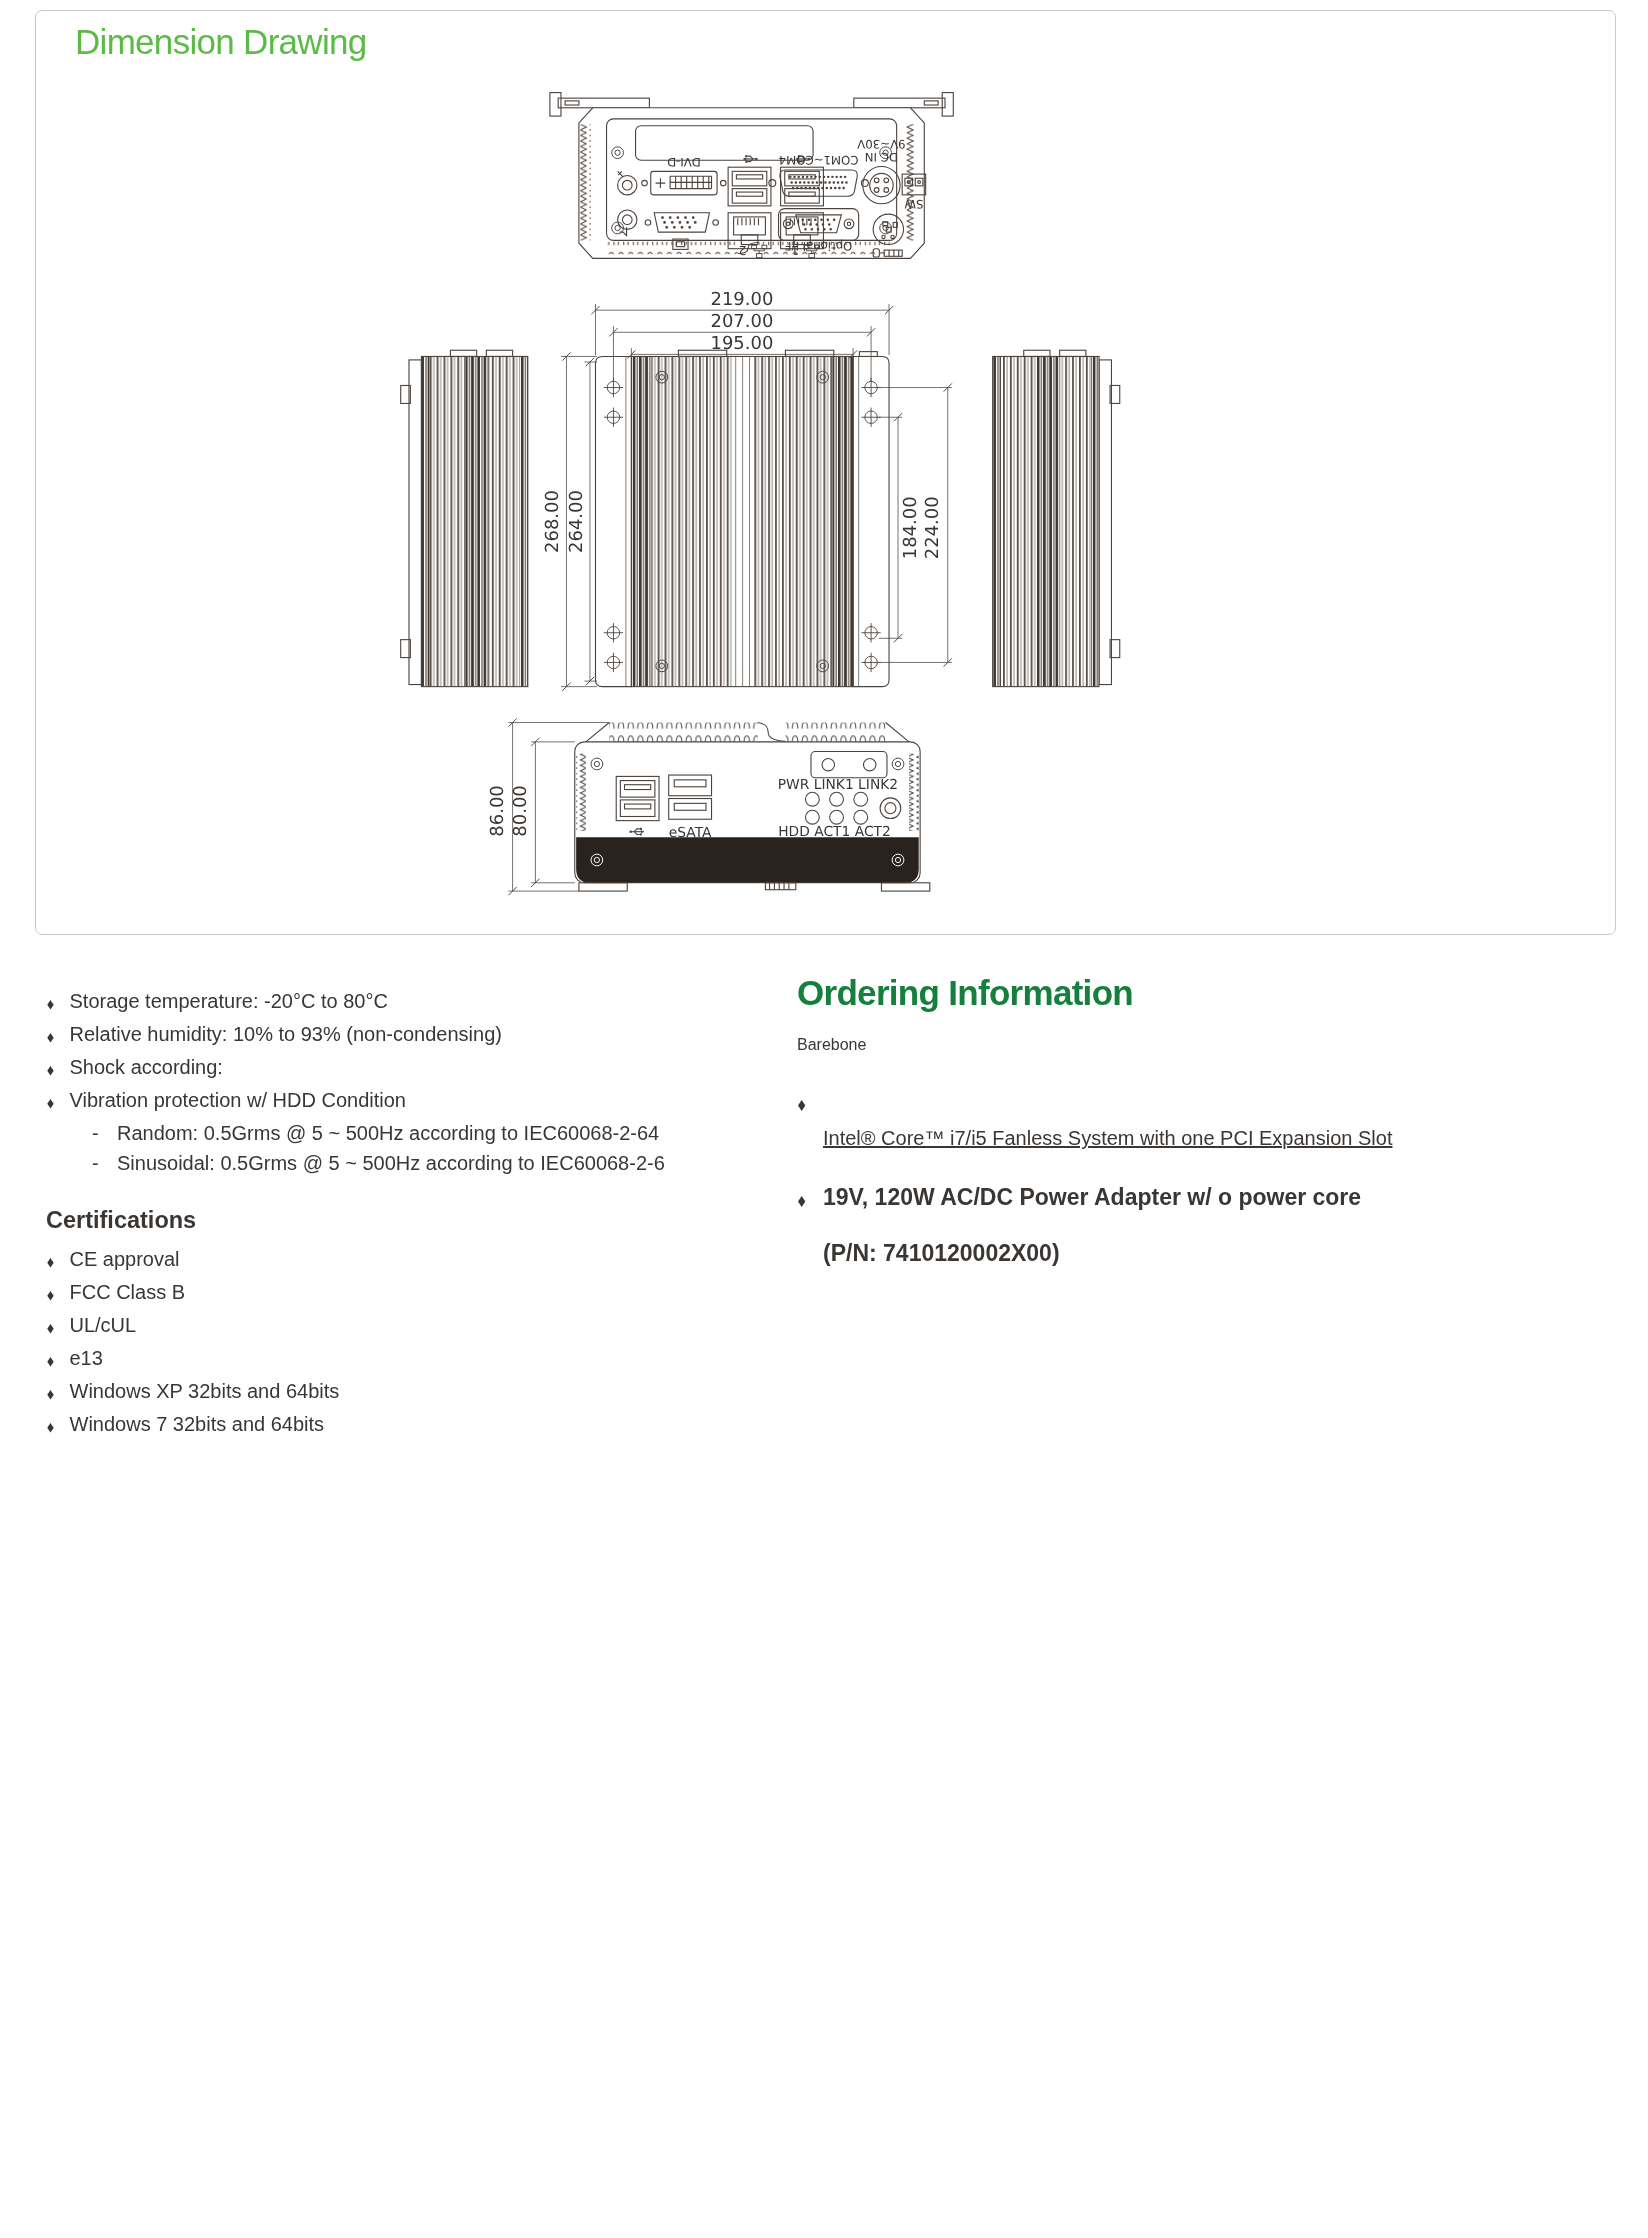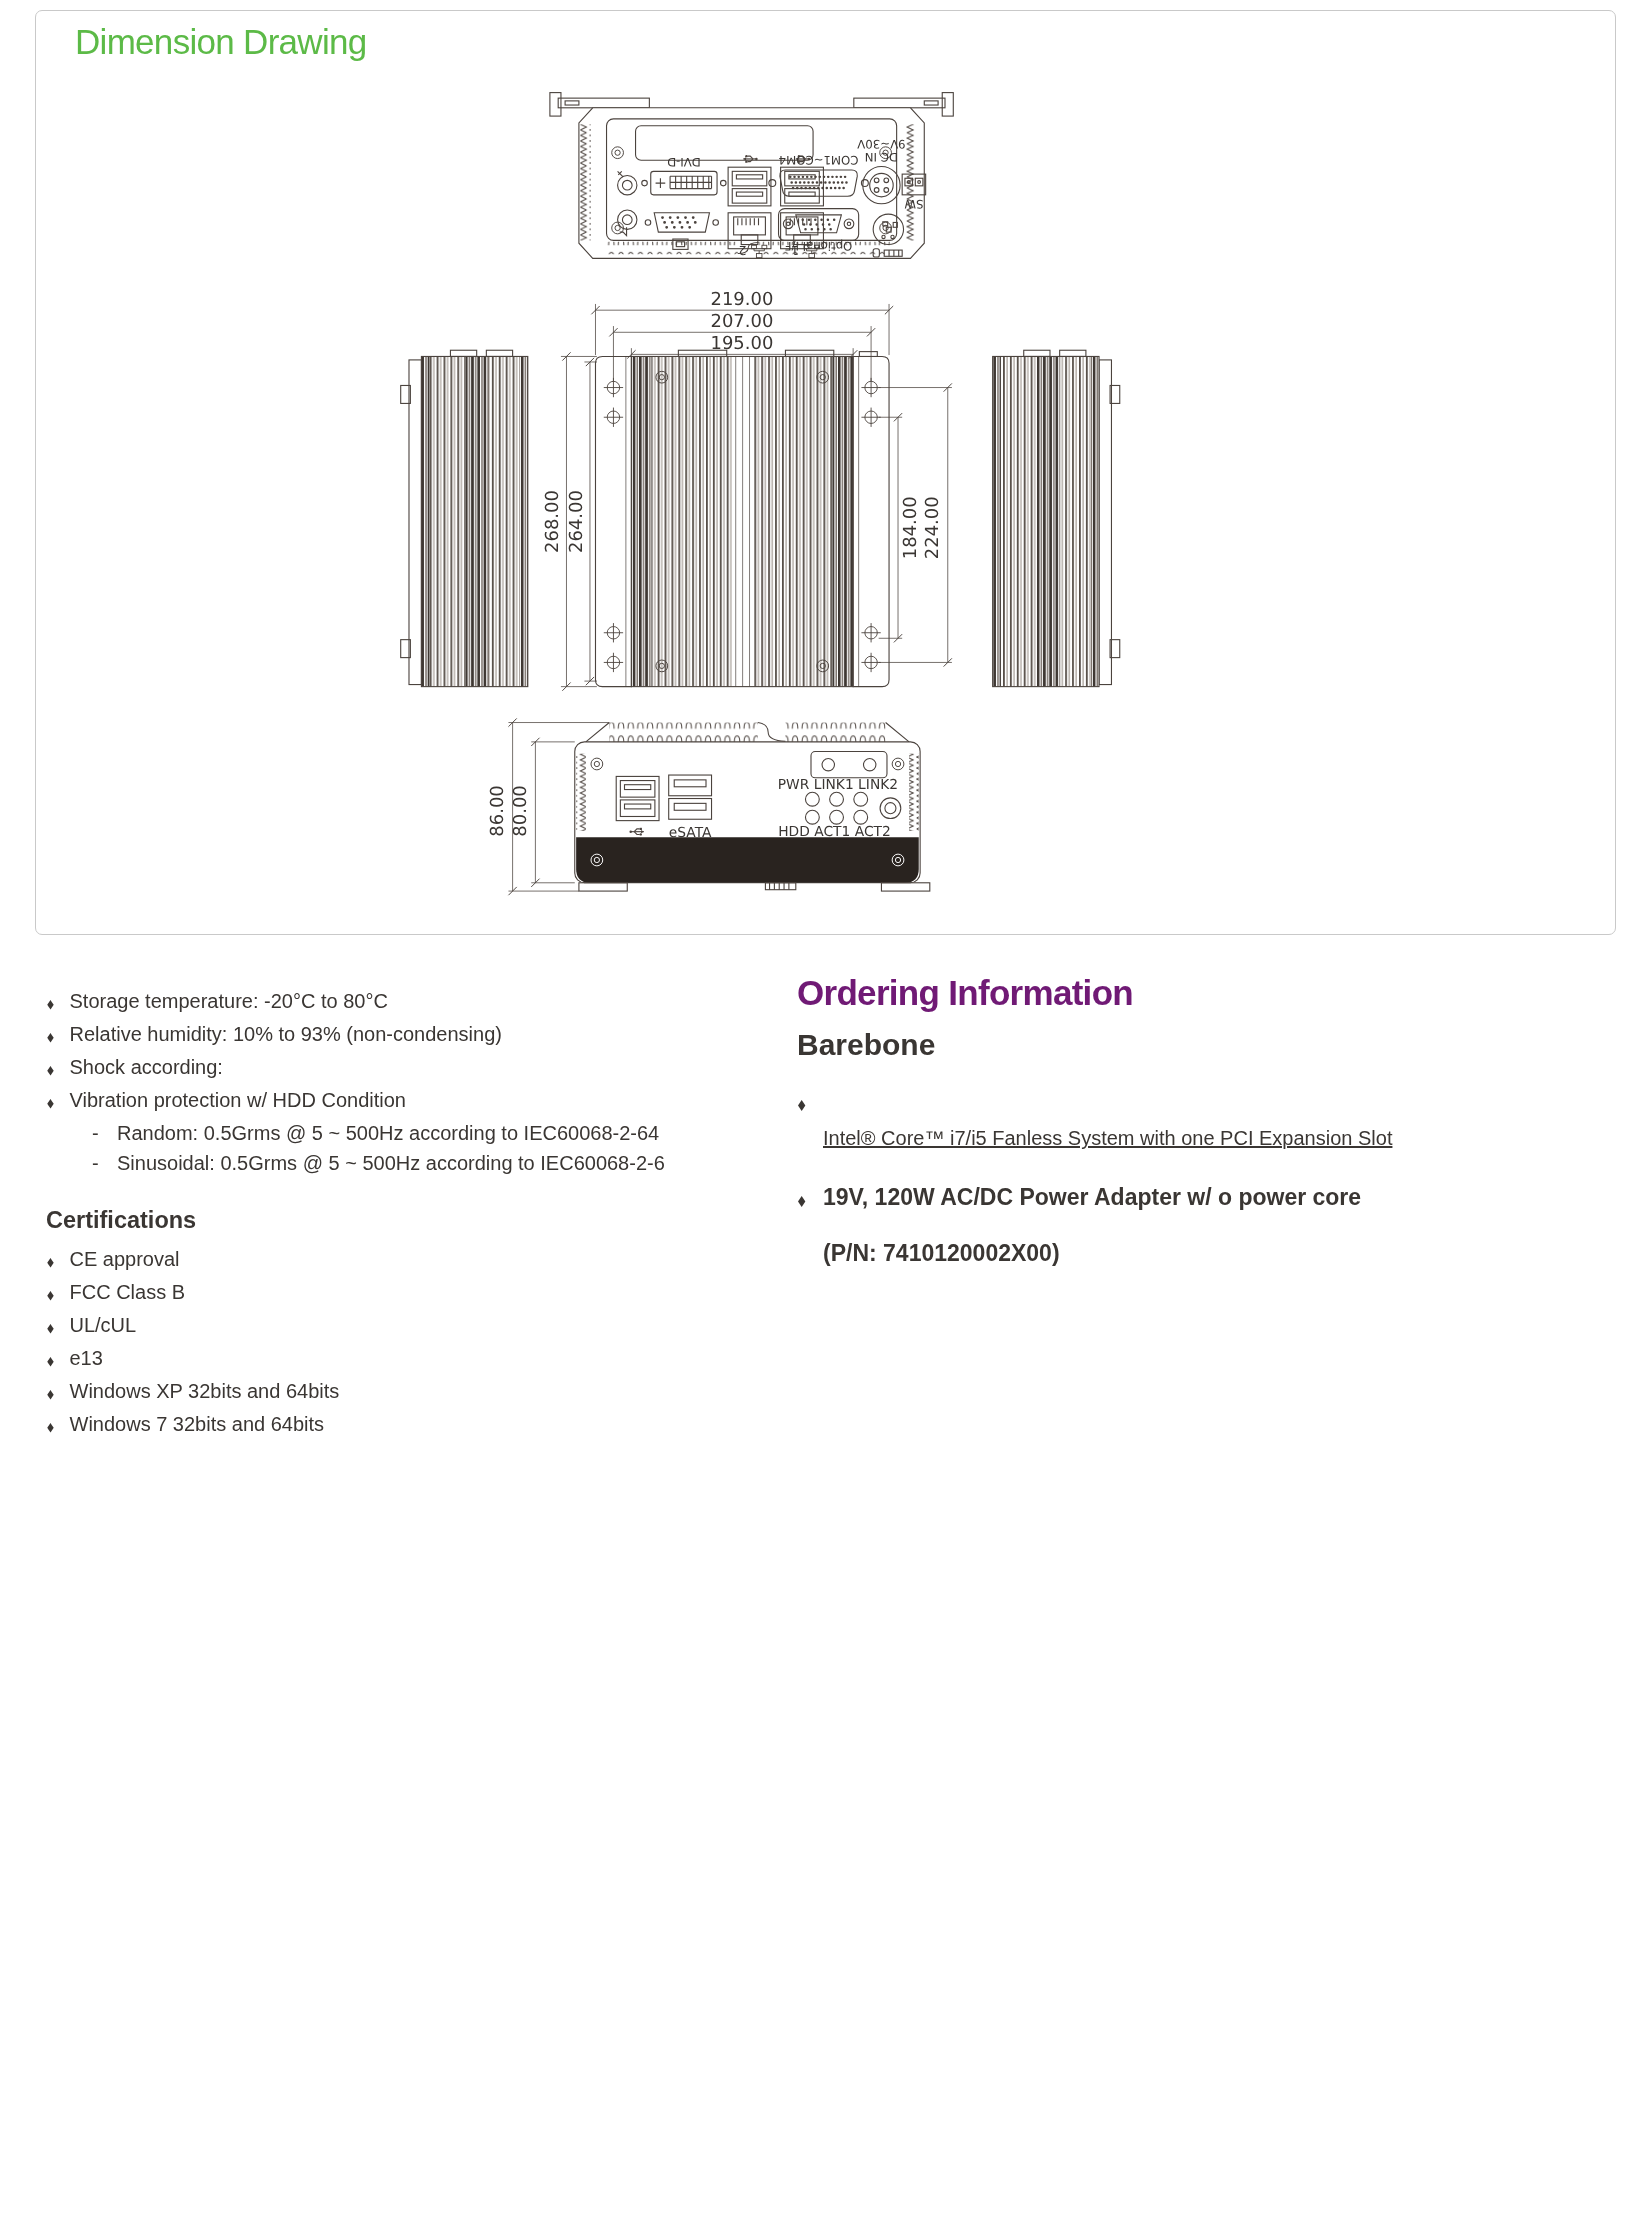--- a/index.html
+++ b/index.html
@@ -14,23 +14,23 @@
   
   #col-left{position:absolute;left:46px;top:986px;width:739px;font-size:20px;line-height:30px;}
   #col-right{position:absolute;left:797px;top:973px;width:829px;}
   .srow{display:flex;align-items:baseline;}
   .blt{width:23.5px;flex:none;}
   .blt i{font-style:normal;font-size:11.7px;display:inline-block;transform:scale(.72,1.08);}
   .cont{padding-left:23.5px;}
   .sub{padding-left:46px;}
   .dash{width:25px;flex:none;}
   .h3{font-size:23.5px;font-weight:bold;margin:28px 0 9.7px 0;line-height:28px;}
-  .ord-title{font-size:35px;font-weight:bold;color:#701a75;letter-spacing:-0.7px;
+  .ord-title{font-size:35px;font-weight:bold;color:#15803d;letter-spacing:-0.7px;
              margin:0 0 19.3px 0;line-height:40px;}
-  .ord-group{font-size:30px;font-weight:bold;margin:10px 0 28px 0;line-height:26px;}
+  .ord-group{font-size:16px;font-weight:normal;margin:10px 0 28px 0;line-height:26px;}
   .orow{display:flex;align-items:baseline;font-size:23px;font-weight:bold;line-height:30px;}
   .orow .blt{width:26px;}
   .orow .blt i{font-size:12.4px;}
   .ord-desc{padding-left:26px;font-size:20px;font-weight:normal;line-height:28px;margin-top:4.1px;text-decoration:underline;}
   .ord-line2{padding-left:26px;font-size:23px;font-weight:bold;line-height:28px;margin-top:23px;}
   .ord-item2{margin-top:30px;}
 </style>
 </head>
 <body>
 

